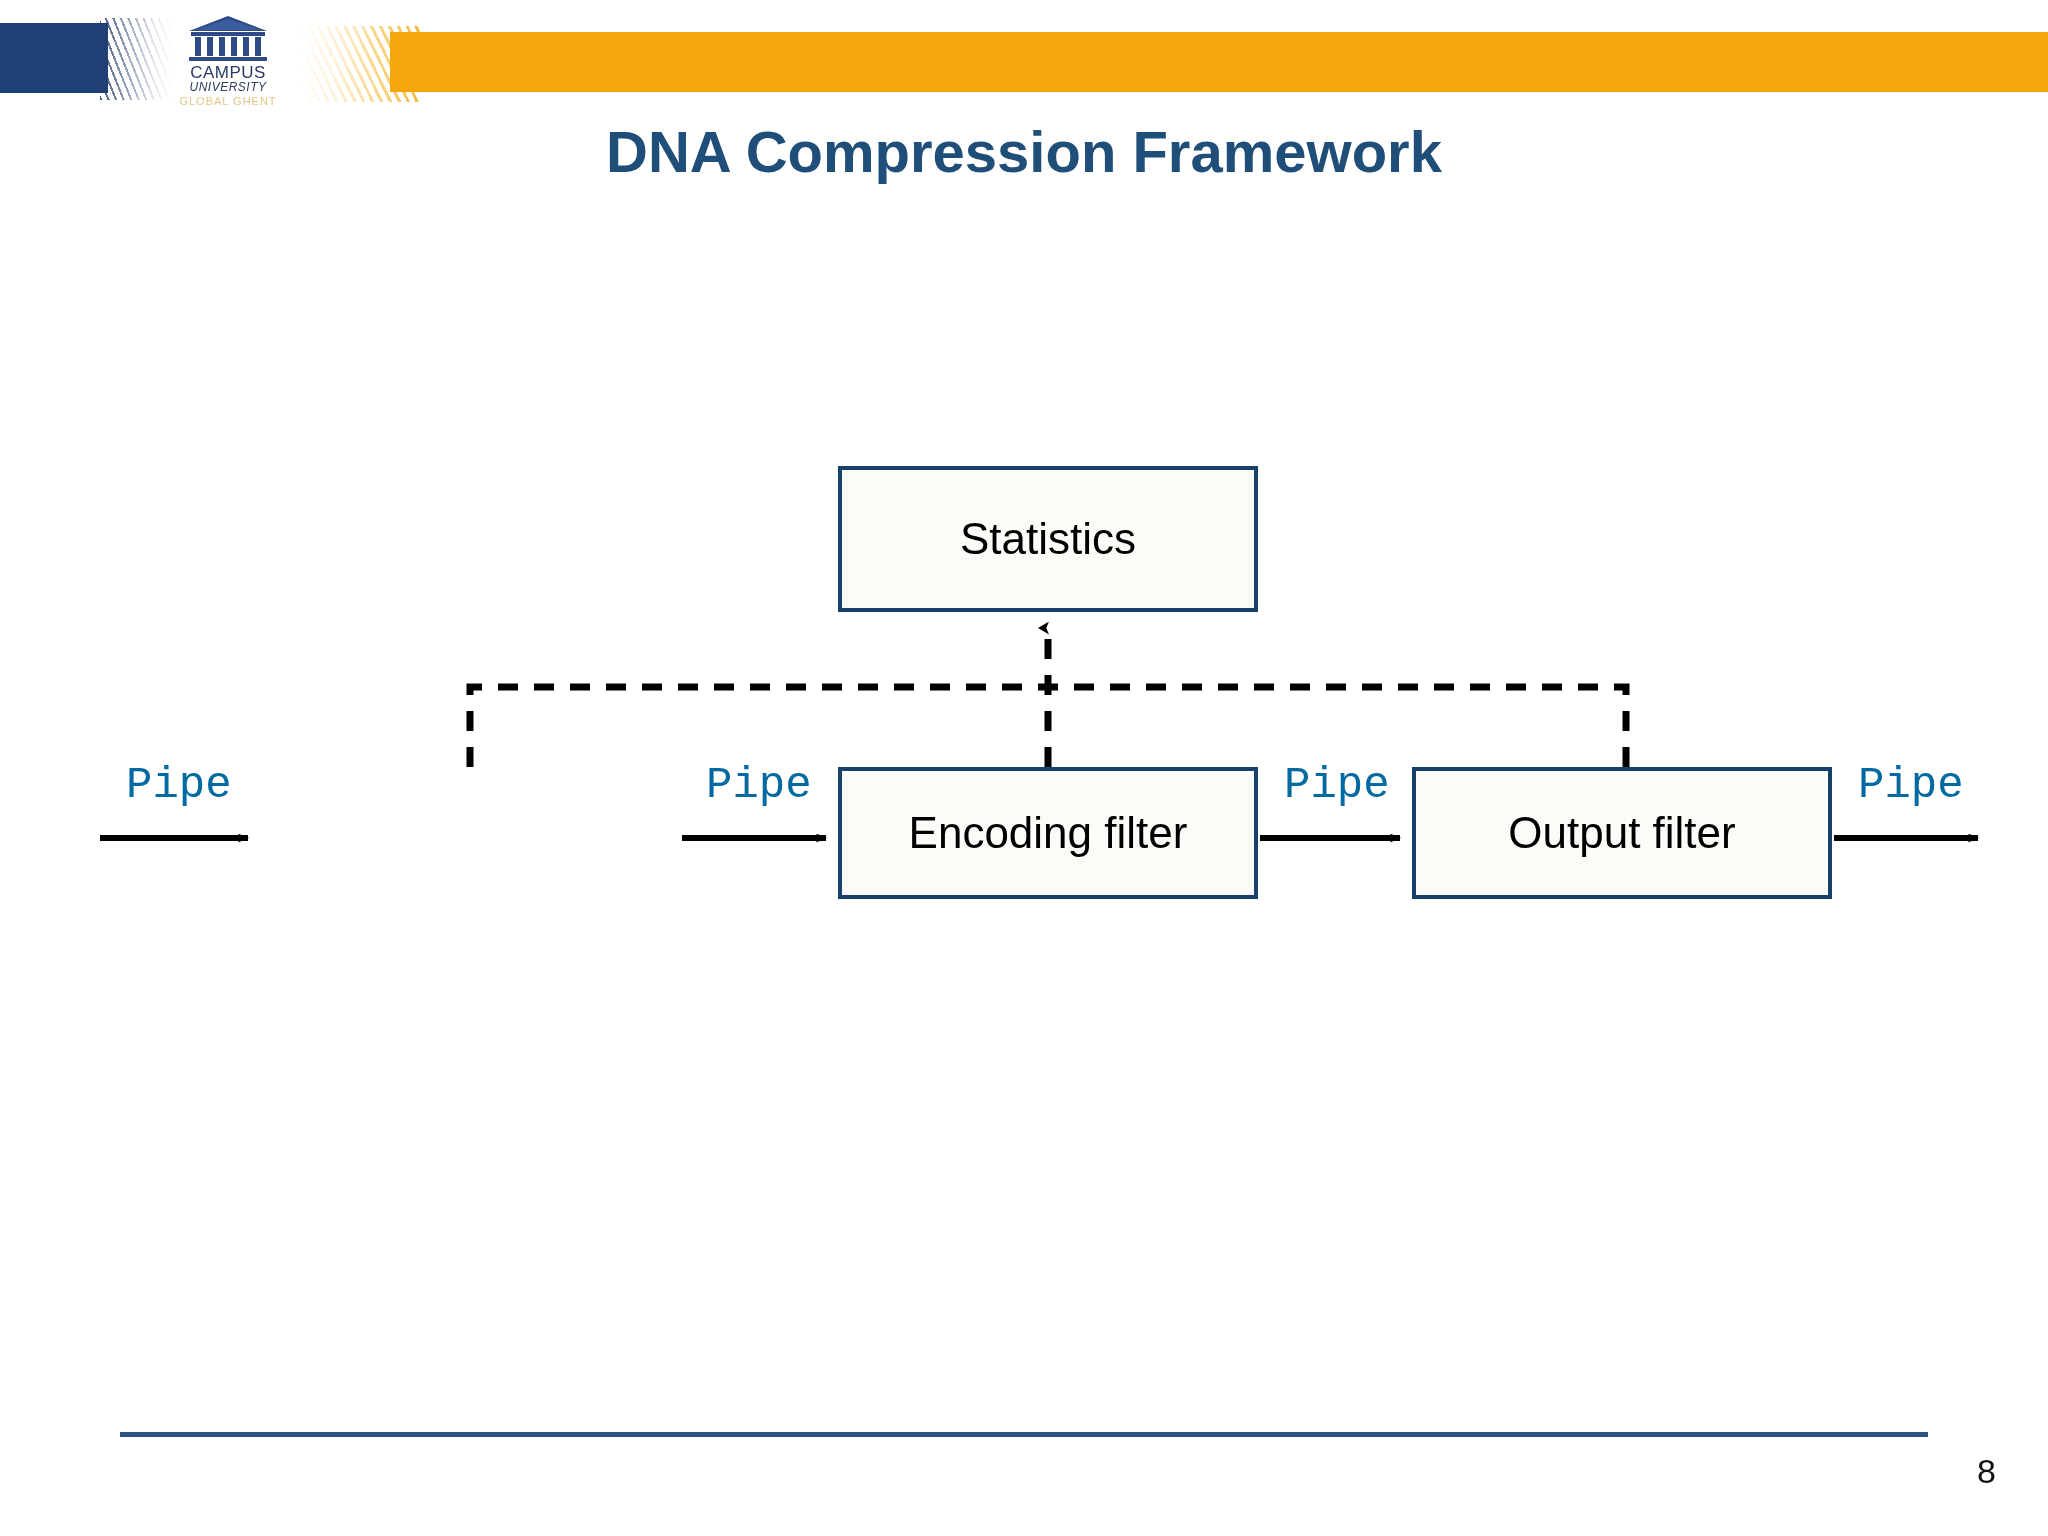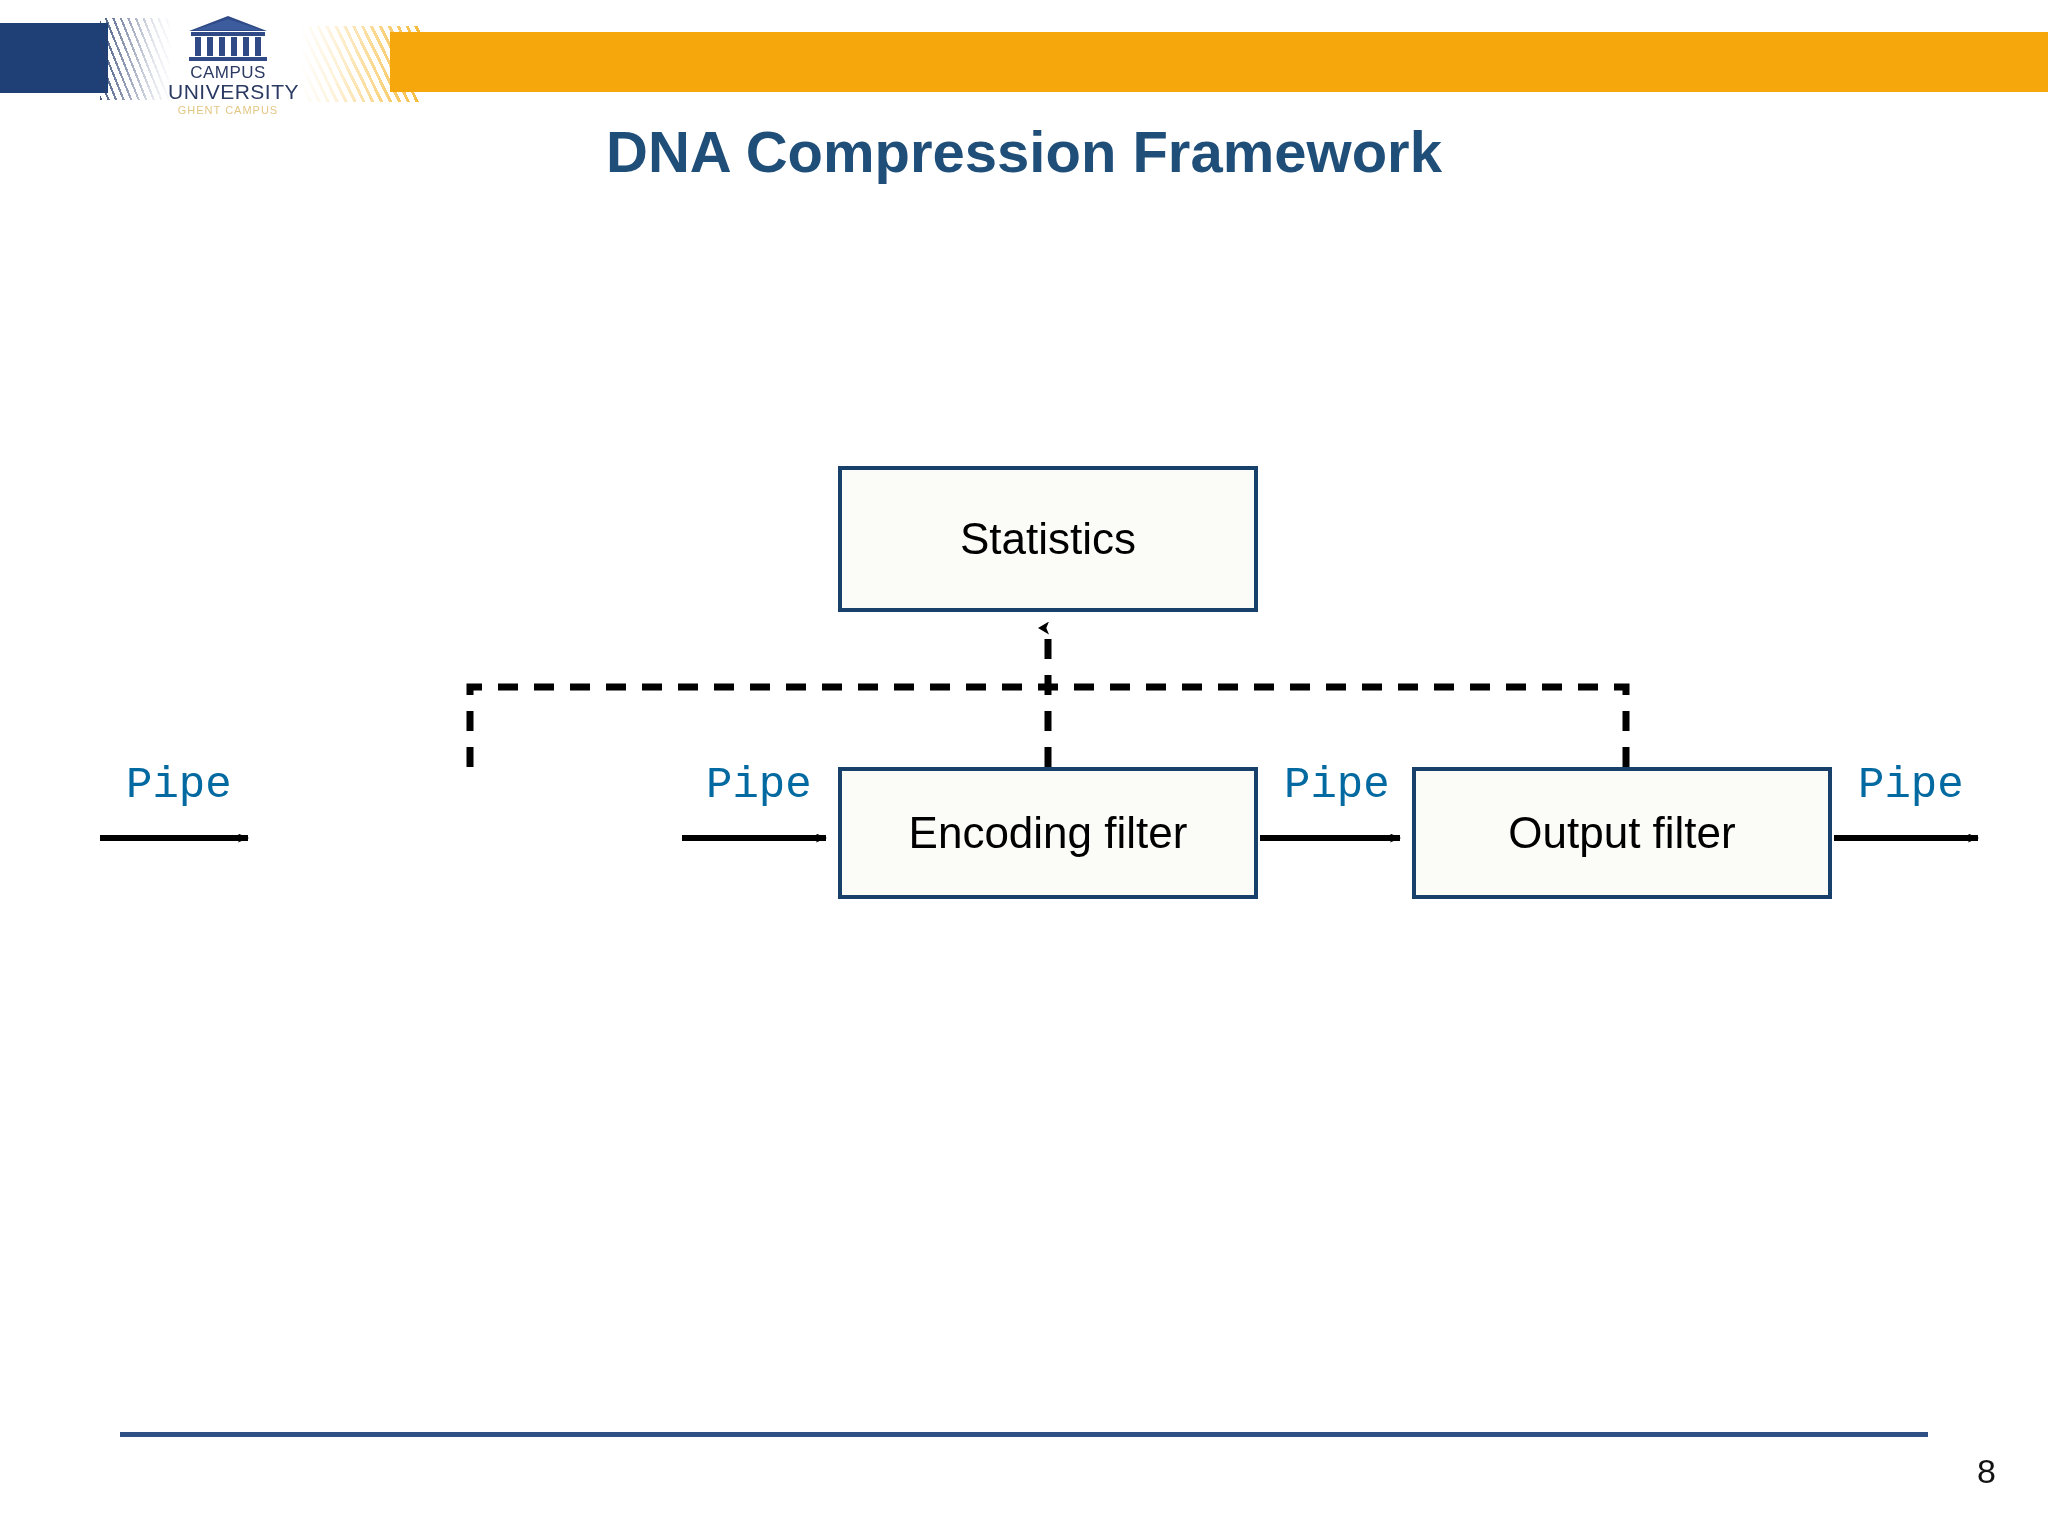--- a/index.html
+++ b/index.html
@@ -68,21 +68,21 @@
   #ghent-logo .logo-mark { display:block; margin: 0 auto; }
   #ghent-logo .logo-line1,
   #ghent-logo .logo-line2 {
     display: block;
     color: #2B3A62;
     font-family: "Liberation Sans", sans-serif;
     letter-spacing: 0.5px;
     line-height: 1.02;
   }
   #ghent-logo .logo-line1 { font-size: 17px; }
-  #ghent-logo .logo-line2 { font-size: 21px; }
+  #ghent-logo .logo-line2 { font-size: 12px; font-style: italic; }
   #ghent-logo .logo-line3 {
     display: block;
     color: #D8B25A;
     font-size: 11px;
     letter-spacing: 1px;
     opacity: 0.75;
     margin-top: 1px;
   }
 
   
@@ -174,21 +174,21 @@
     <rect x="10" y="23" width="6" height="19" fill="#2F4A87"></rect>
     <rect x="22" y="23" width="6" height="19" fill="#2F4A87"></rect>
     <rect x="34" y="23" width="6" height="19" fill="#2F4A87"></rect>
     <rect x="46" y="23" width="6" height="19" fill="#2F4A87"></rect>
     <rect x="58" y="23" width="6" height="19" fill="#2F4A87"></rect>
     <rect x="70" y="23" width="6" height="19" fill="#2F4A87"></rect>
     <rect x="4" y="43" width="78" height="4" fill="#2F4A87"></rect>
   </svg>
   <span class="logo-line1">CAMPUS</span>
   <span class="logo-line2">UNIVERSITY</span>
-  <span class="logo-line3">GHENT CAMPUS</span>
+  <span class="logo-line3">GLOBAL GHENT</span>
 </div>
 
 <div id="slide-title">DNA Compression Framework</div>
 
 <div id="diagram">
 
   <svg id="diagram-svg" viewBox="0 0 2048 1536">
     <defs>
       <marker id="arrowhead" markerWidth="11" markerHeight="9" refX="10" refY="4.5" orient="auto" markerUnits="userSpaceOnUse">
         <path d="M0,0 L11,4.5 L0,9 L2.4,4.5 Z" fill="#000000"></path>

